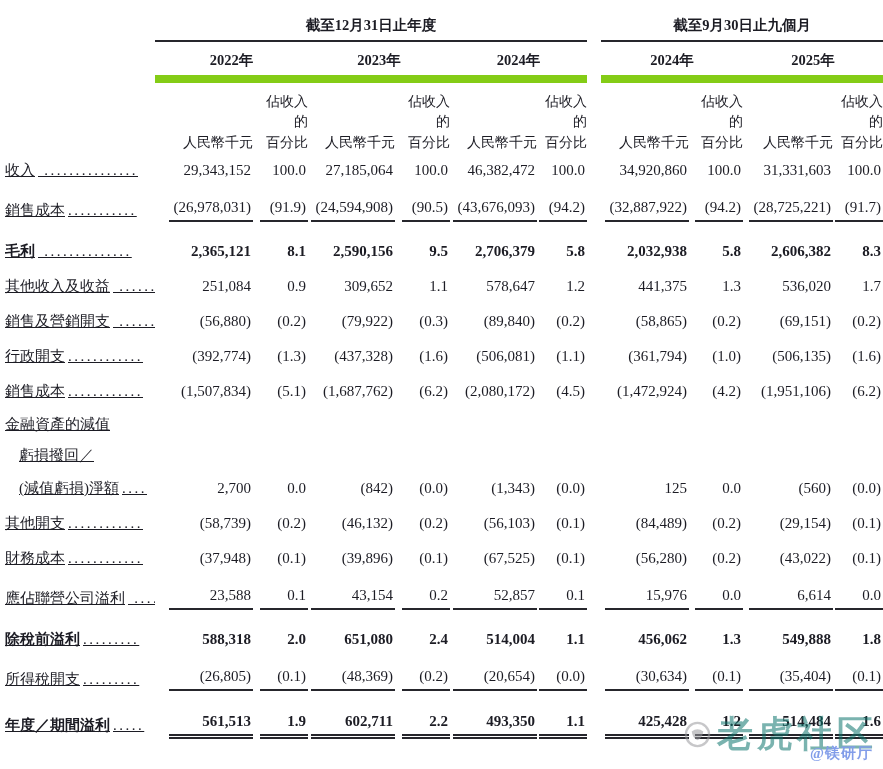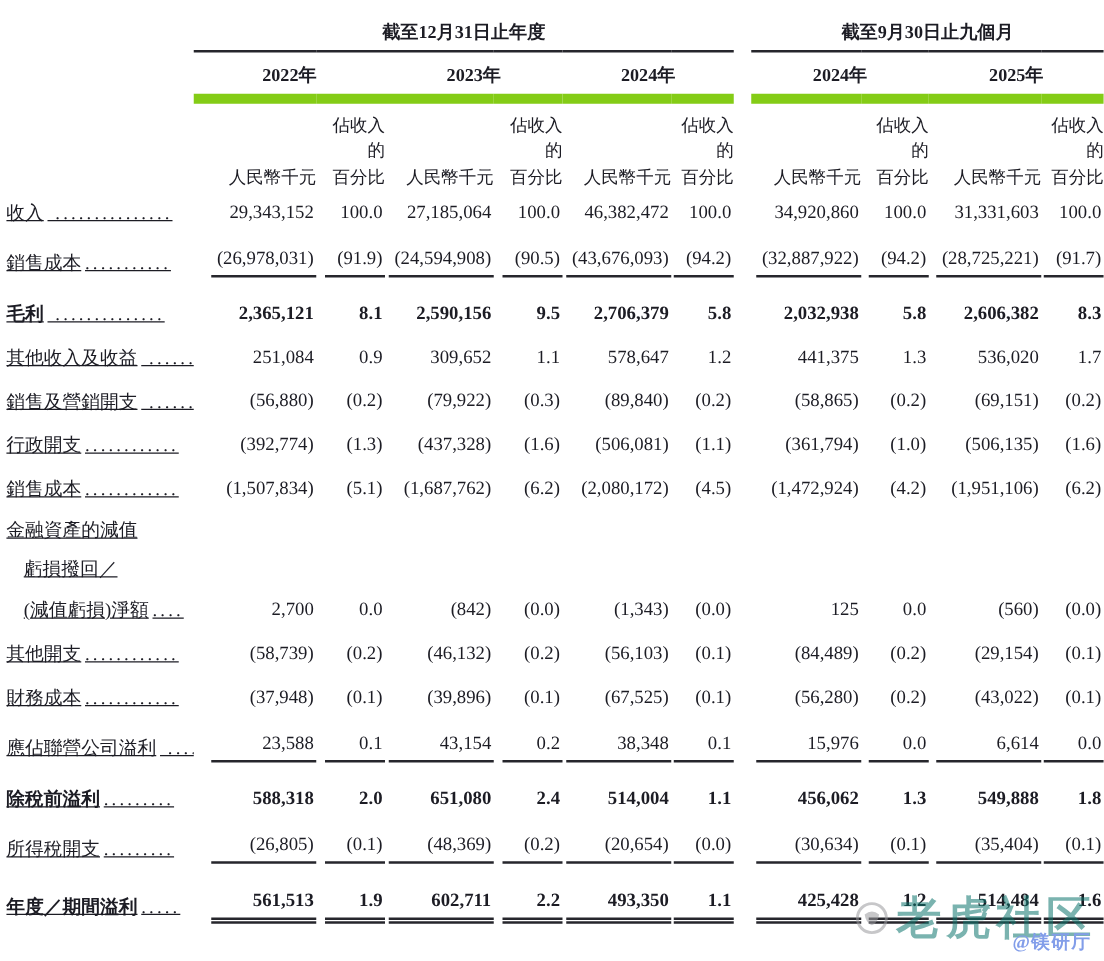--- a/index.html
+++ b/index.html
@@ -296,21 +296,21 @@
         <td class="pct"><span class="val">(0.2)</span></td>
         <td class="amt"><span class="val">(43,022)</span></td>
         <td class="pct"><span class="val">(0.1)</span></td>
       </tr>
       <tr class="rule-row">
         <td class="lbl"><span>應佔聯營公司溢利</span><span class="dots"> ....</span></td>
         <td class="amt"><span class="val u1">23,588</span></td>
         <td class="pct"><span class="val u1">0.1</span></td>
         <td class="amt"><span class="val u1">43,154</span></td>
         <td class="pct"><span class="val u1">0.2</span></td>
-        <td class="amt"><span class="val u1">38,348</span></td>
+        <td class="amt"><span class="val u1">52,857</span></td>
         <td class="pct"><span class="val u1">0.1</span></td>
         <td class="gapc"></td>
         <td class="amt"><span class="val u1">15,976</span></td>
         <td class="pct"><span class="val u1">0.0</span></td>
         <td class="amt"><span class="val u1">6,614</span></td>
         <td class="pct"><span class="val u1">0.0</span></td>
       </tr>
       <tr class="bold">
         <td class="lbl"><span>除稅前溢利</span><span class="dots">.........</span></td>
         <td class="amt"><span class="val">588,318</span></td>

